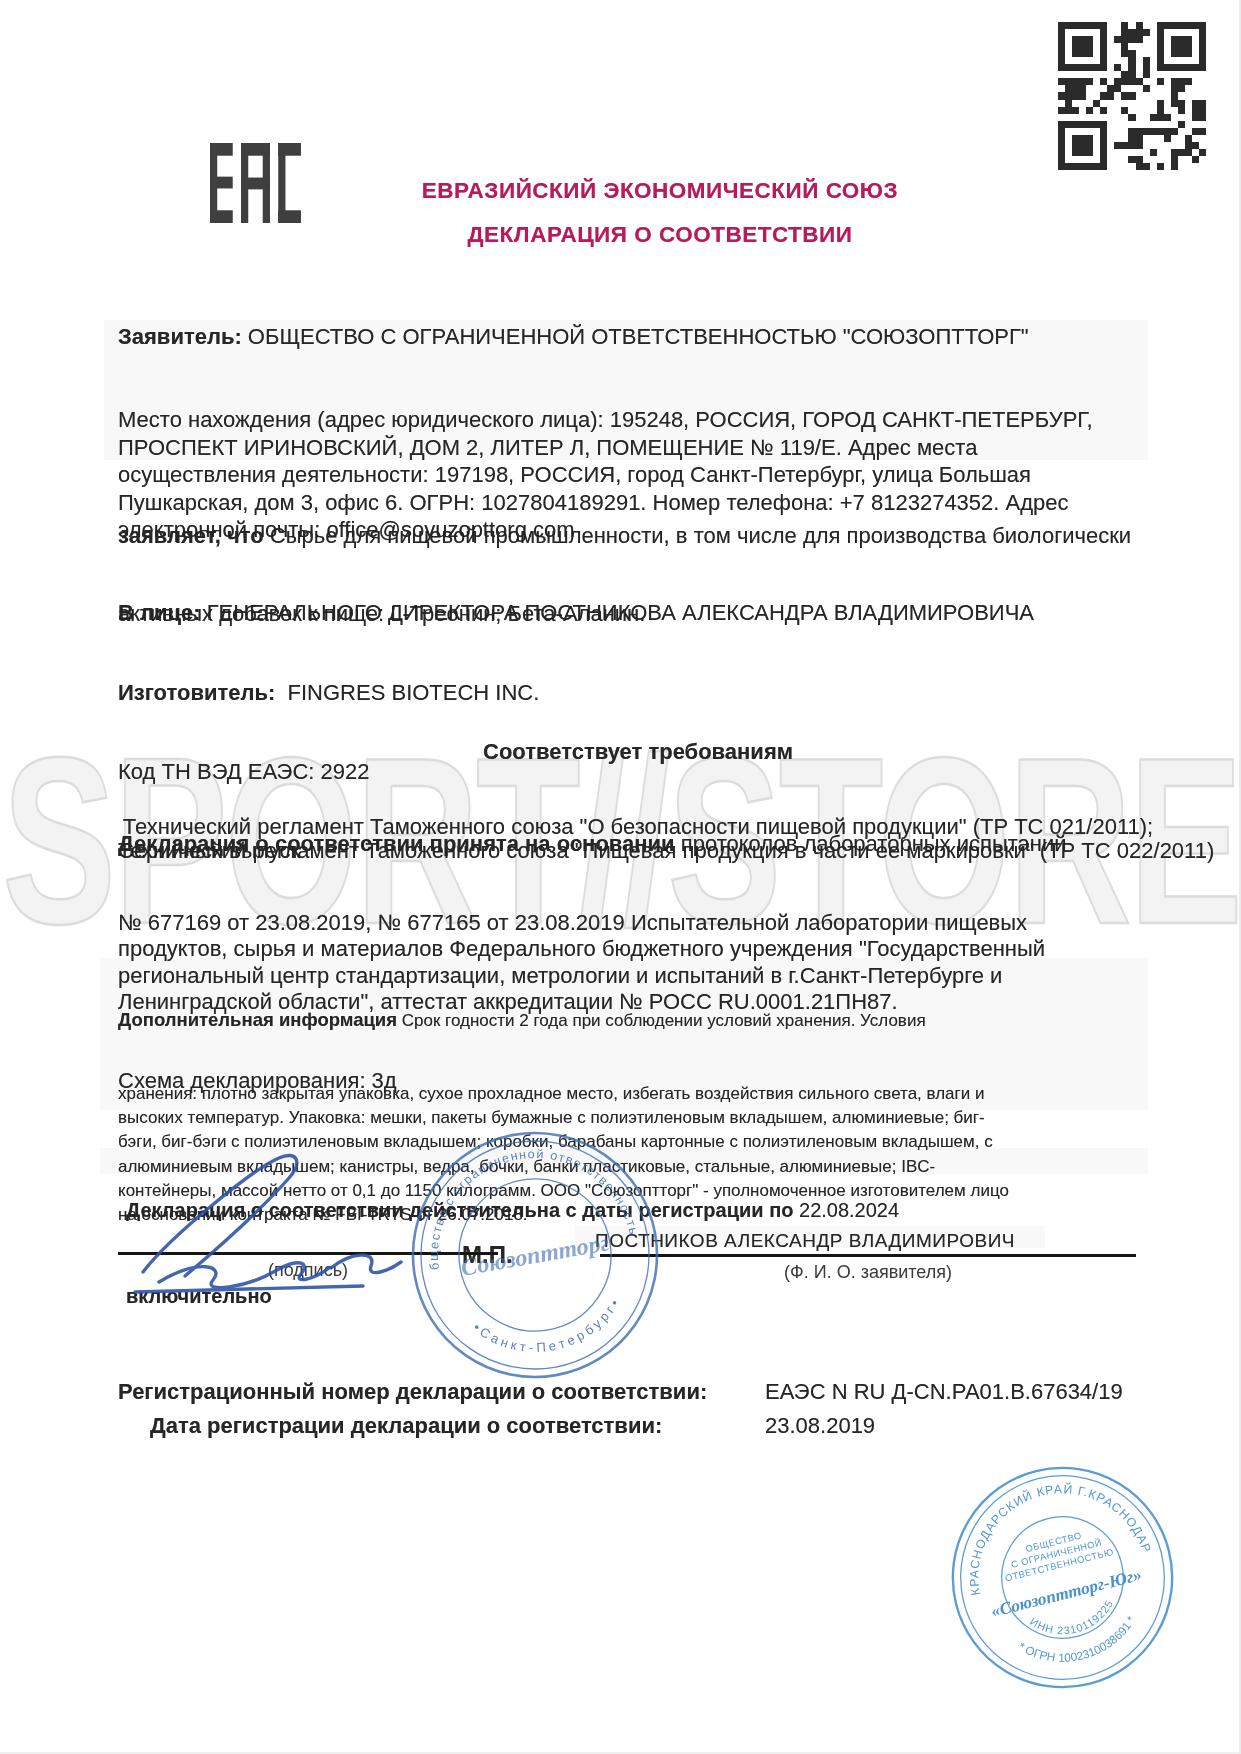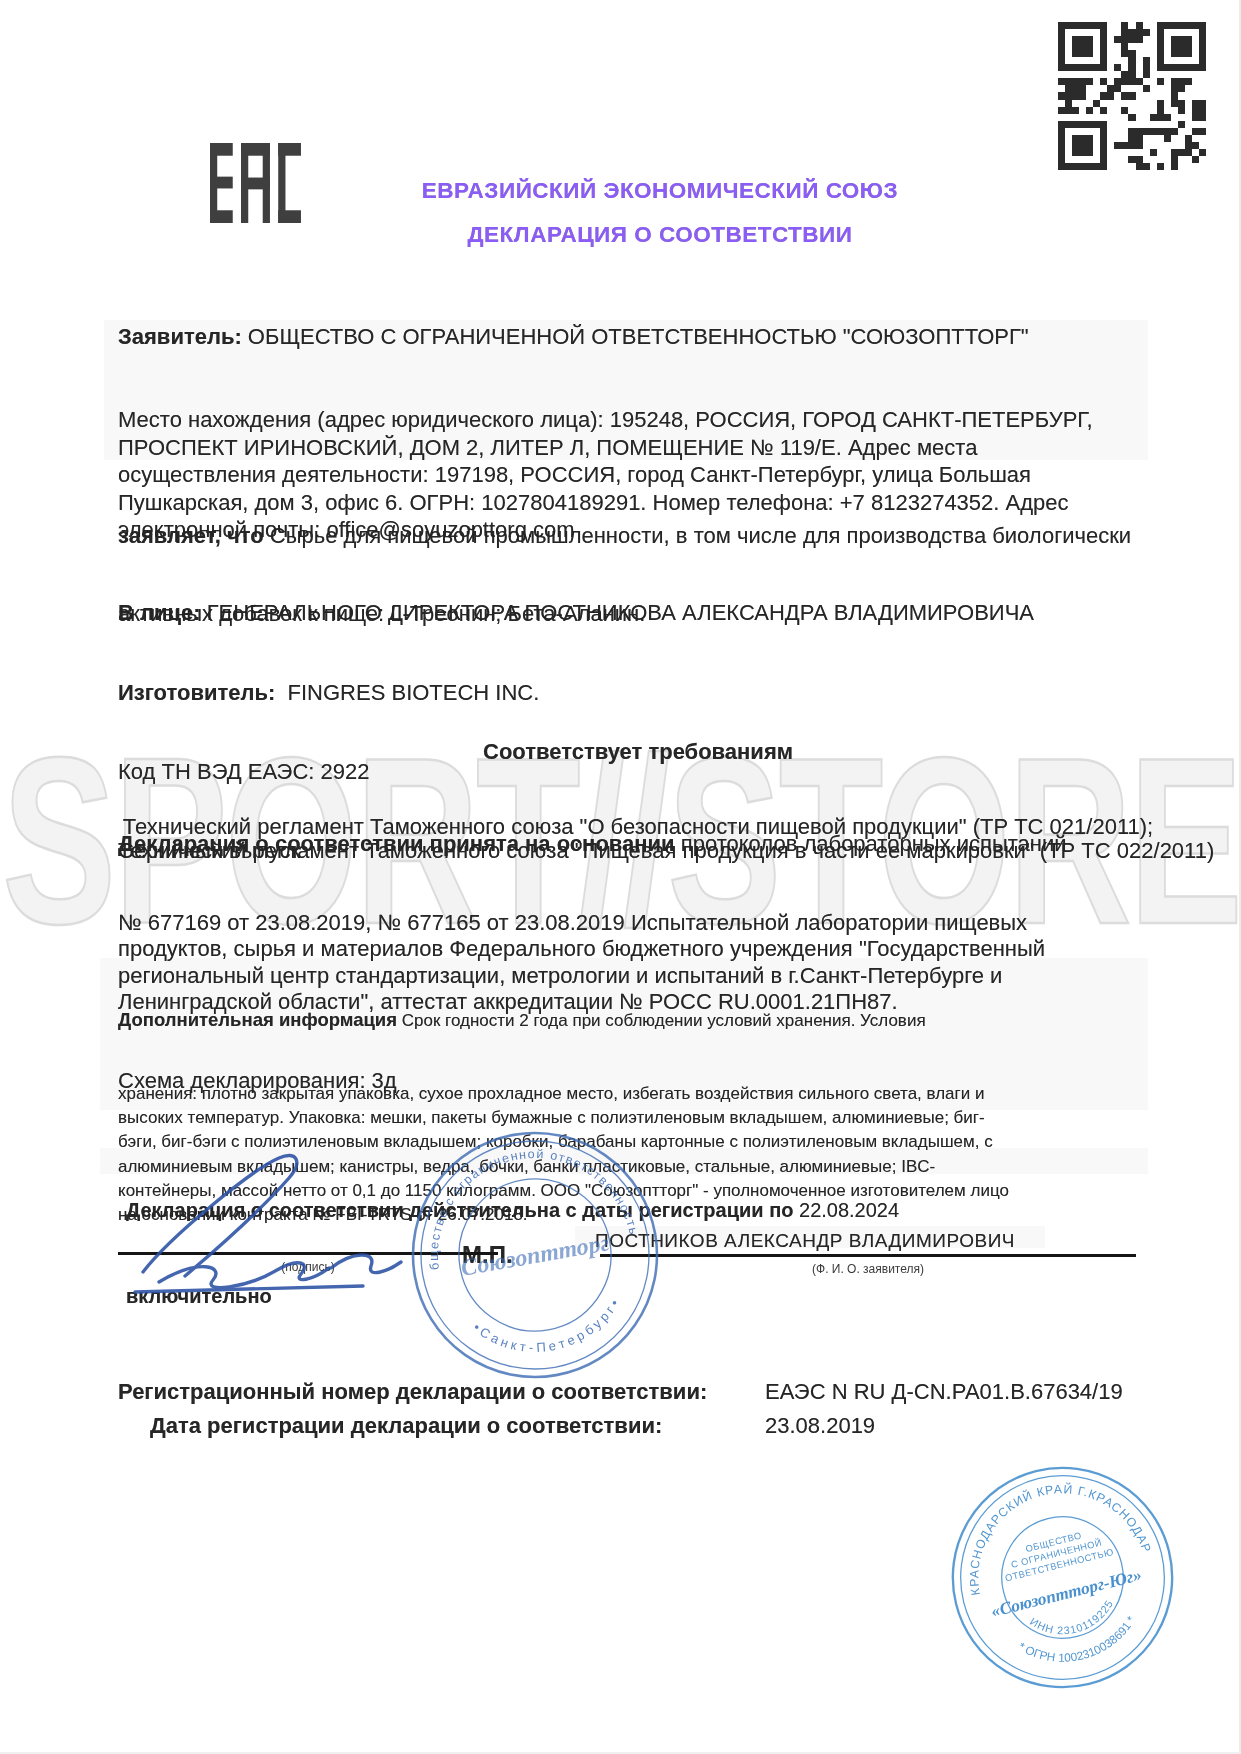--- a/index.html
+++ b/index.html
@@ -10,24 +10,24 @@
   .tl{white-space:pre;}
   .watermark{position:absolute;top:722px;left:2px;z-index:0;
     font-size:238px;font-weight:700;letter-spacing:-4px;line-height:1;white-space:pre;
     color:#f3f3f3;-webkit-text-stroke:2.5px #dcdcdc;
     transform:scaleX(0.72);transform-origin:left top;}
   .band{position:absolute;z-index:1;background:rgba(0,0,0,0.028);}
   .txt{position:absolute;z-index:2;font-size:22px;line-height:27.6px;white-space:pre;
        text-shadow:0 0 0.5px rgba(0,0,0,0.35);}
   b,.b{font-weight:700;}
   .title{position:absolute;z-index:2;left:90px;width:1140px;text-align:center;
-         font-size:22.5px;font-weight:700;letter-spacing:.5px;color:#8b5cf6;
+         font-size:22.5px;font-weight:700;letter-spacing:.5px;color:#be185d;
          text-shadow:0 0 0.5px rgba(0,0,0,0.4);white-space:pre;}
   .small{font-size:17px;line-height:24.2px;}
-  .caption{position:absolute;z-index:2;text-align:center;font-size:12px;color:#3a3a3a;}
+  .caption{position:absolute;z-index:2;text-align:center;font-size:18px;color:#3a3a3a;}
   .sigline{position:absolute;z-index:2;height:2.5px;background:#151515;}
   .stamp{position:absolute;z-index:3;}
   svg text{font-family:"Liberation Sans",sans-serif;}
   .stamp-script{font-family:"Liberation Serif",serif;font-style:italic;font-weight:700;}
 </style>
 </head>
 <body>
 
 <div class="page">
 

